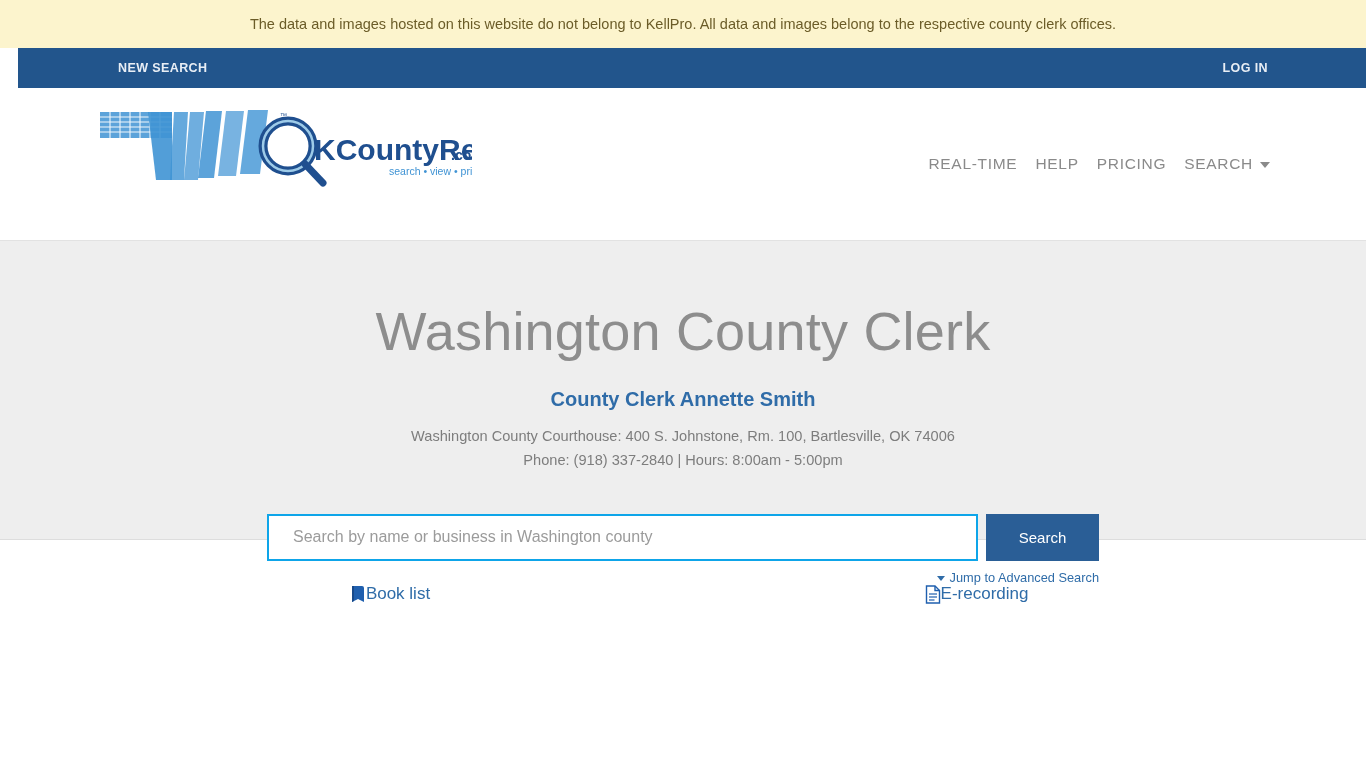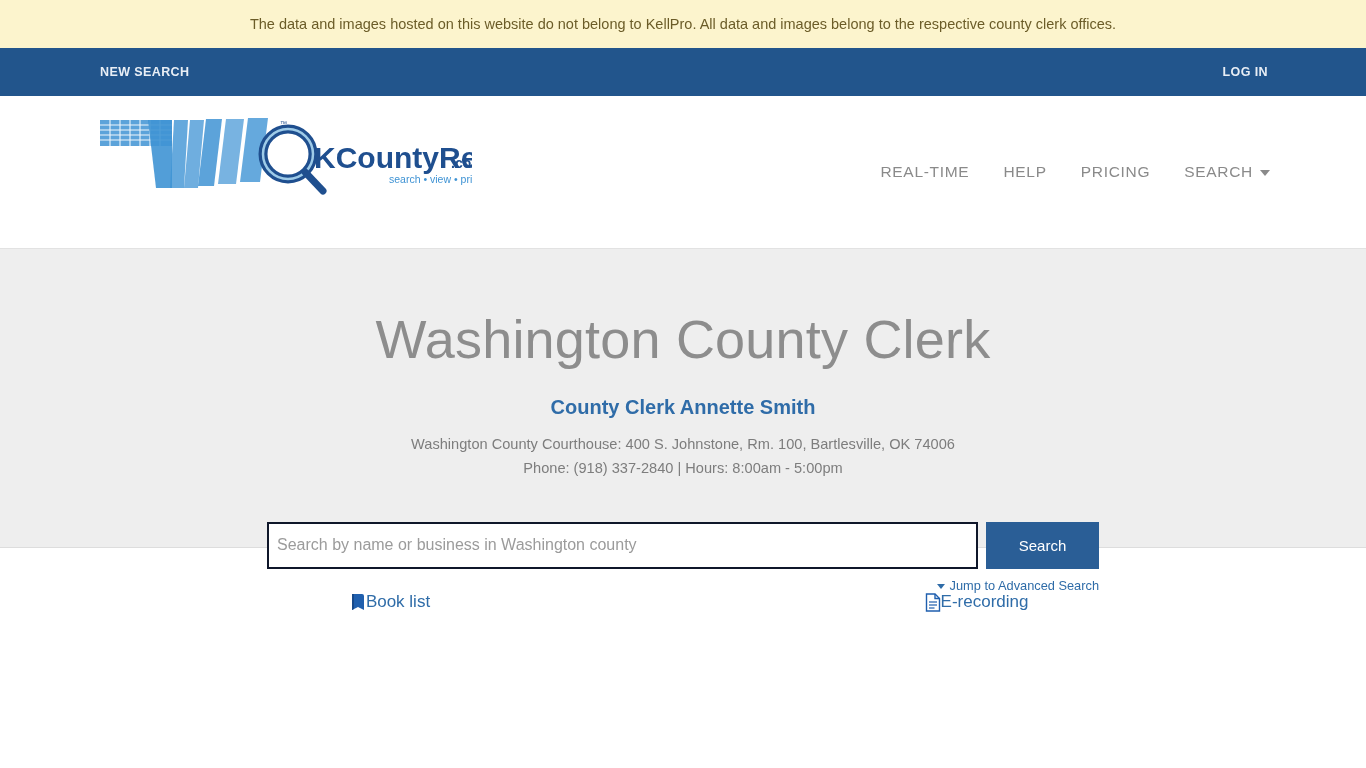--- a/index.html
+++ b/index.html
@@ -21,24 +21,25 @@
     justify-content: center;
     font-size: 14.5px;
     line-height: 1.3;
     text-align: center;
     padding: 0 8px;
   }
 
   
   .utilbar {
     background: #22558c;
-    height: 48px;
+    height: 40px;
     display: flex;
     align-items: center;
     position: relative;
+    margin-left: 18px;
   }
   .utilbar .util-link {
     color: #e8eef5;
     font-size: 12.5px;
     font-weight: bold;
     letter-spacing: .4px;
     text-decoration: none;
     cursor: pointer;
   }
   .util-left  { position: absolute; left: 100px; }
@@ -60,21 +61,21 @@
     width: 380px;
     height: 90px;
     display: block;
   }
 
   .mainnav {
     position: absolute;
     right: 96px;
     display: flex;
     align-items: center;
-    gap: 34px;
+    gap: 18px;
   }
   .mainnav a {
     color: #8a8a8a;
     font-size: 15.5px;
     letter-spacing: .7px;
     text-decoration: none;
     cursor: pointer;
     white-space: nowrap;
   }
   .caret-down {
@@ -126,26 +127,26 @@
     justify-content: center;
   }
   .searchrow {
     width: 832px;
     display: flex;
     align-items: stretch;
   }
   .searchrow input {
     flex: 1;
     height: 47px;
-    border: 2px solid #0f172a;
+    border: 2px solid #0ea5e9;
     background: #fff;
     font-size: 16px;
     font-family: "Liberation Sans", sans-serif;
     color: #333;
-    padding: 0 8px;
+    padding: 0 24px;
     outline: none;
     border-radius: 0;
   }
   .searchrow input::placeholder { color: #9b9b9b; }
   .searchbtn {
     width: 113px;
     height: 47px;
     background: #2a5e96;
     color: #ffffff;
     border: none;

